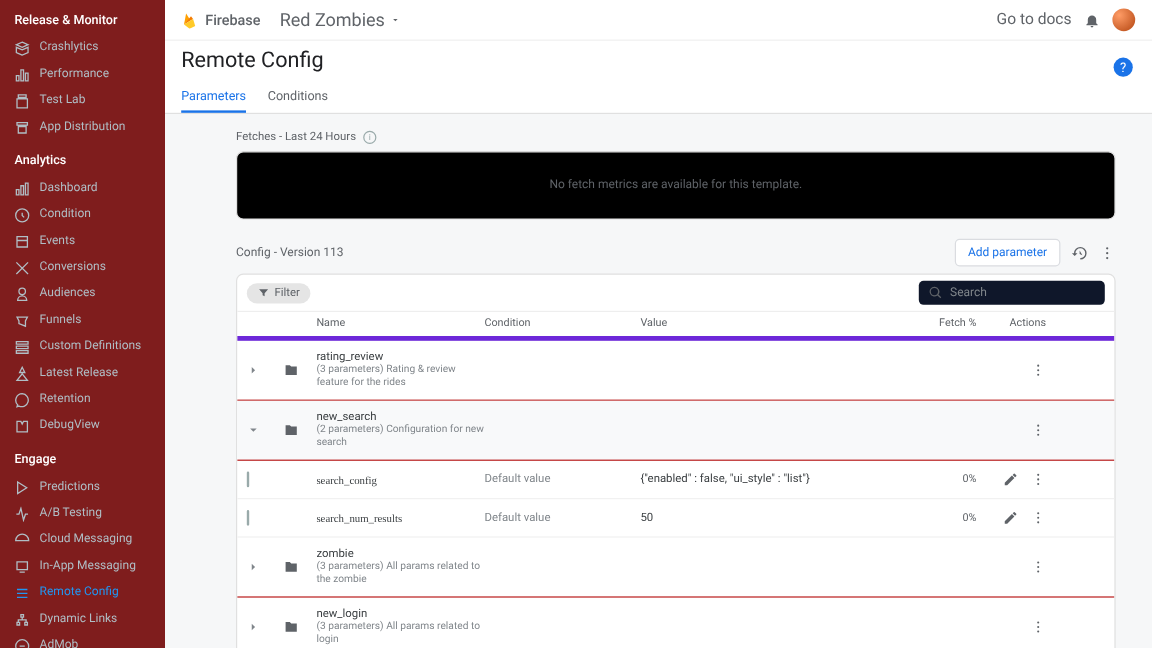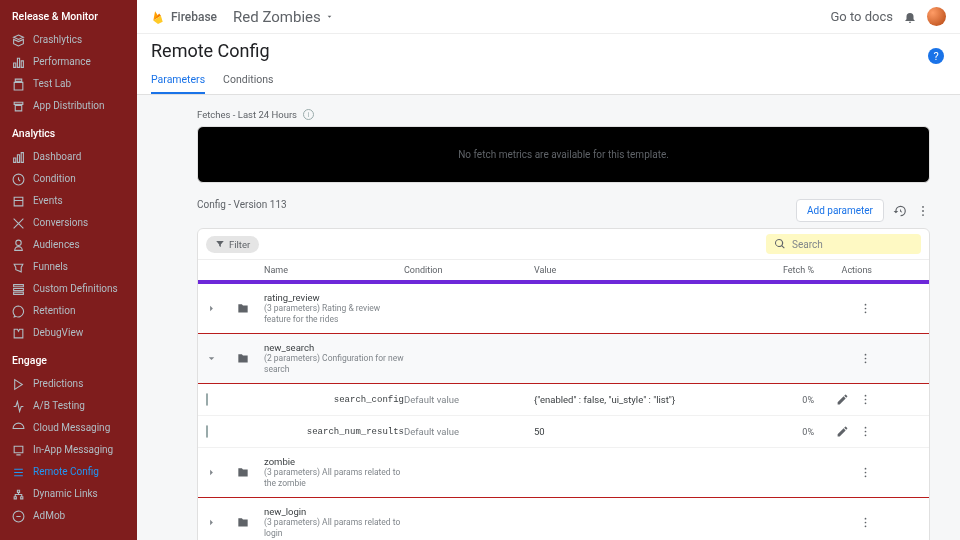--- a/index.html
+++ b/index.html
@@ -24,39 +24,39 @@
 .page-title { font-size:18px; color:#202124; padding: 2px 0 6px;}
 .tabs { display:flex; gap:18px; font-size:10.5px; }
 .tab { padding:6px 0 6px; color:#5f6368; cursor:pointer; border-bottom:2px solid transparent; }
 .tab.active { color:#1a73e8; border-bottom-color:#1a73e8; font-weight:400;}
 .help-circle { position:absolute; right:16px; top:48px; width:16px;height:16px;border-radius:50%;background:#1a73e8;color:#fff;font-size:11px;display:flex;align-items:center;justify-content:center;cursor:pointer;}
 
 .content { flex:1; overflow-y:auto; padding: 14px 30px 30px 60px; position:relative;}
 .fetch-row { font-size:9.5px; color:#5f6368; margin-bottom:6px; display:flex; align-items:center; gap:6px;}
 .fetch-row .info-ic{ width:11px;height:11px;border:1px solid #9aa;border-radius:50%;display:inline-flex;align-items:center;justify-content:center;font-size:7px;color:#9aa;}
 .empty-card { background:#000000;border:1px solid #e0e0e0;border-radius:6px;padding:22px;text-align:center;font-size:10px;color:#5f6368;margin-bottom:16px;}
-.config-row { display:flex;justify-content:space-between;font-size:10px;color:#5f6368;margin-bottom:6px;}
+.config-row { display:flex;align-items:center;justify-content:space-between;font-size:10px;color:#5f6368;margin-bottom:6px;}
 .config-actions{display:flex;gap:8px;align-items:center;}
 .btn-outline{border:1px solid #dadce0;background:#fff;color:#1a73e8;font-size:10px;padding:5px 10px;border-radius:4px;cursor:pointer;}
 .hist-ic,.vmenu{width:15px;height:15px;color:#5f6368;cursor:pointer;display:inline-flex;align-items:center;justify-content:center;}
 
 .table { background:#fff;border:1px solid #e0e0e0;border-radius:6px;overflow:hidden;}
 .table-top { display:flex;align-items:center;padding:5px 8px;border-bottom:1px solid #eee;gap:8px;}
 .filter-chip{display:flex;align-items:center;gap:4px;background:#e5e5e5;border-radius:12px;padding:3px 9px;font-size:9.5px;color:#5f6368;cursor:pointer;}
-.search-box{display:flex;align-items:center;gap:6px;background:#fef9c3;border-radius:4px;padding:4px 8px;width:155px;margin-left:auto;color:#5f6368;font-size:10px;}
+.search-box{display:flex;align-items:center;gap:6px;background:#0f172a;border-radius:4px;padding:4px 8px;width:155px;margin-left:auto;color:#5f6368;font-size:10px;}
 .search-box svg{width:12px;height:12px;}
 .thead{display:grid;grid-template-columns:30px 28px 140px 130px 220px 60px 58px;align-items:center;padding:5px 8px;font-size:9px;color:#5f6368;border-bottom:4px solid #6d28d9;}
 .trow{display:grid;grid-template-columns:30px 28px 140px 130px 220px 60px 58px;align-items:center;padding:8px 8px;font-size:9.5px;color:#3c4043;border-bottom:1px solid #b91c1c;}
 .trow .grp-desc{color:#80868b;font-size:8.5px;line-height:1.3;}
 .trow .chev{color:#80868b;cursor:pointer;}
 .trow .fold-col{display:flex;align-items:center;}
 .trow.expanded{background:#f8f9fa;}
 .trow-leaf{display:grid;grid-template-columns:30px 28px 140px 130px 220px 60px 58px;align-items:center;padding:9px 8px;font-size:9.5px;color:#3c4043;border-bottom:1px solid #f1f1f1;}
 .chk{width:11px;height:11px;border:1.5px solid #9aa;border-radius:2px;cursor:pointer;}
-.mono{font-family:Liberation Mono, monospace;font-size:9px;color:#3c4043;text-align:right;}
+.mono{font-family:Liberation Serif, serif;font-size:9px;color:#3c4043;}
 .actions-cell{display:flex;justify-content:flex-end;gap:10px;color:#5f6368;}
 .pencil{cursor:pointer;}
 .fetch-cell{text-align:right; color:#5f6368; font-size:9px;}
 .val-cell{color:#3c4043;}
 svg { display:block; }
 </style>
 </head>
 <body>
 
 <div class="sidebar">
@@ -143,20 +143,28 @@
         </span>
         <span>Funnels</span>
       </div>
       <div class="sidebar-item">
         <span class="sicon">
           <svg viewBox="0 0 24 24" fill="none" stroke="currentColor" stroke-width="2">
             <path d="M3 3h18v4H3zm0 7h18v4H3zm0 7h18v4H3z"></path>
           </svg>
         </span>
         <span>Custom Definitions</span>
+      </div>
+      <div class="sidebar-item">
+        <span class="sicon">
+          <svg viewBox="0 0 24 24" fill="none" stroke="currentColor" stroke-width="2">
+            <path d="M12 2l4 8H8z M4 22h16l-8-10z"></path>
+          </svg>
+        </span>
+        <span>Latest Release</span>
       </div>
       <div class="sidebar-item">
         <span class="sicon">
           <svg viewBox="0 0 24 24" fill="none" stroke="currentColor" stroke-width="2">
             <path d="M12 2a10 10 0 00-7 17l-1 3 3-1a10 10 0 105-19z"></path>
           </svg>
         </span>
         <span>Retention</span>
       </div>
       <div class="sidebar-item">

